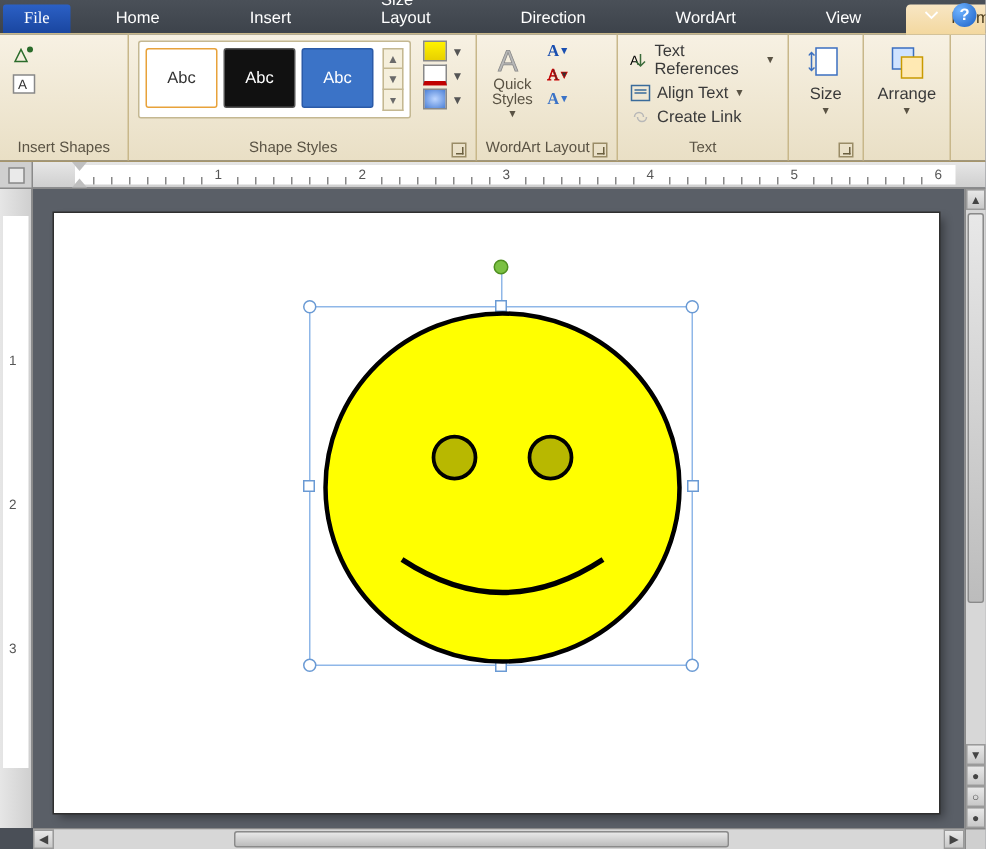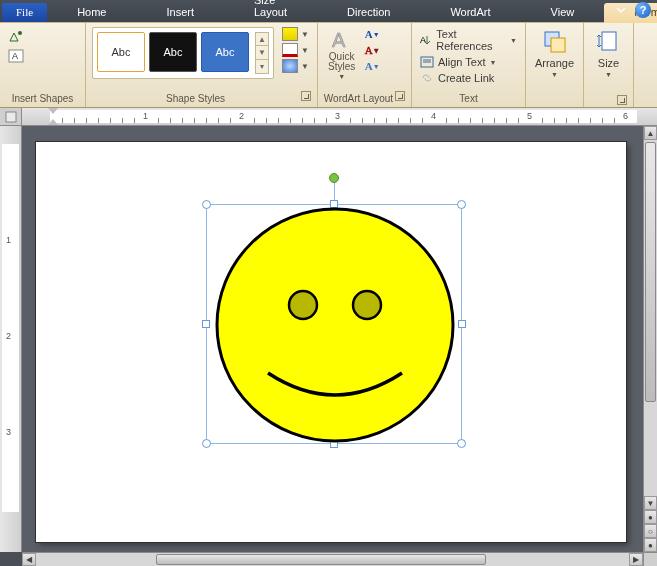--- a/index.html
+++ b/index.html
@@ -32,21 +32,21 @@
 .sw2 { background:#111; border:1.5px solid #555; color:#fff; }
 .sw3 { background:#3b73c7; border:1.5px solid #2a5aa8; color:#fff; }
 .gallery-scroll { display:flex; flex-direction:column; margin-left:2px; }
 .gbtn { width:14px; height:14px; border:1px solid #c4b892; background:#f5efdc; font-size:8px; display:flex; align-items:center; justify-content:center; color:#6a6a6a; }
 .gbtn + .gbtn { border-top:none; }
 .ss-right { display:flex; flex-direction:column; gap:2px; margin-left:4px; }
 .ss-row { display:flex; align-items:center; gap:3px; font-size:8px; color:#555; }
 .ss-swatch { width:16px; height:14px; border:1px solid #888; display:inline-block;}
 .dialog-launcher { width:10px; height:10px; border:1px solid #9a8c66; position:relative; margin-left:auto; margin-right:2px; margin-bottom:2px; }
 .dialog-launcher::after { content:""; position:absolute; right:1px; bottom:1px; width:4px; height:4px; border-right:1px solid #6a5f3f; border-bottom:1px solid #6a5f3f; }
-.group-footer { display:flex; align-items:flex-start; }
+.group-footer { display:flex; align-items:flex-end; }
 
 
 .wa-col { display:flex; flex-direction:column; align-items:center; gap:1px; padding:2px 4px; }
 .wa-col .lab { font-size:10px; color:#5a5344; }
 .wa-right { display:flex; flex-direction:column; gap:2px; }
 .wa-item { width:18px; height:14px; display:flex; align-items:center; justify-content:center; font-size:11px; font-family: "Times New Roman", serif; }
 
 
 .text-group .row { display:flex; align-items:center; gap:4px; font-size:11px; color:#3a3a3a; padding:1px 2px;}
 .text-group .row svg { width:14px; height:12px; }
@@ -212,49 +212,49 @@
       <div class="row link-disabled">
         <svg>
             <path d="M3 6 a3 3 0 0 1 6 0 M5 6 a3 3 0 0 0 6 0" fill="none" stroke="#b8b8b8"></path>
           </svg>
         <span>Create Link</span>
       </div>
     </div>
     <div class="group-label">Text</div>
   </div>
 
+  <div class="group" style="width:50px">
+    <div class="group-body" style="justify-content:center">
+      <div class="big-btn">
+        <svg width="24" height="26">
+            <rect x="5" y="3" width="14" height="18" fill="#fff" stroke="#3b6fc0"></rect>
+            <path d="M2 6 L2 18 M0 8 L2 6 L4 8 M0 16 L2 18 L4 16" stroke="#3b6fc0" fill="none"></path>
+          </svg>
+        <span class="lab">Size</span>
+        <span class="drop-caret">▼</span>
+      </div>
+    </div>
+    <div class="group-footer">
+      <div class="group-label" style="flex:1"></div>
+      <div class="dialog-launcher"></div>
+    </div>
+  </div>
+
   <div class="group" style="width:58px">
     <div class="group-body" style="justify-content:center">
       <div class="big-btn">
         <svg width="26" height="26">
             <rect x="3" y="3" width="14" height="14" fill="#cfe3ff" stroke="#3b6fc0"></rect>
             <rect x="9" y="9" width="14" height="14" fill="#ffe9b3" stroke="#c99a00"></rect>
           </svg>
         <span class="lab">Arrange</span>
         <span class="drop-caret">▼</span>
       </div>
     </div>
     <div class="group-label"></div>
-  </div>
-
-  <div class="group" style="width:50px">
-    <div class="group-body" style="justify-content:center">
-      <div class="big-btn">
-        <svg width="24" height="26">
-            <rect x="5" y="3" width="14" height="18" fill="#fff" stroke="#3b6fc0"></rect>
-            <path d="M2 6 L2 18 M0 8 L2 6 L4 8 M0 16 L2 18 L4 16" stroke="#3b6fc0" fill="none"></path>
-          </svg>
-        <span class="lab">Size</span>
-        <span class="drop-caret">▼</span>
-      </div>
-    </div>
-    <div class="group-footer">
-      <div class="group-label" style="flex:1"></div>
-      <div class="dialog-launcher"></div>
-    </div>
   </div>
 
 </div>
 
 <div class="ruler-corner">
   <svg width="12" height="12">
       <rect x="1" y="1" width="10" height="10" fill="#eaeaea" stroke="#888"></rect>
     </svg>
 </div>
 <div class="ruler-h">

